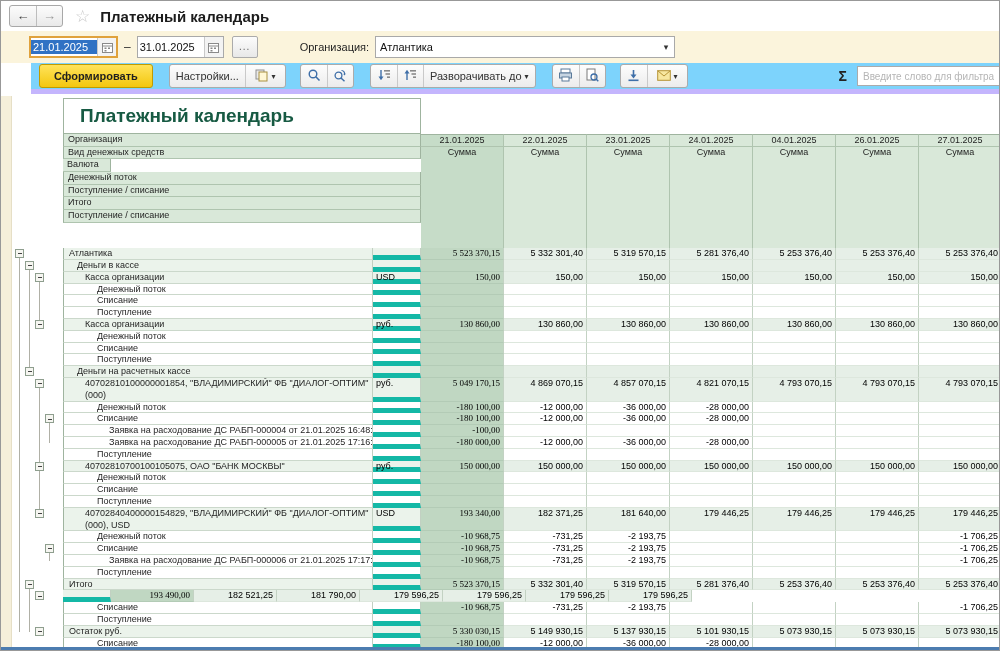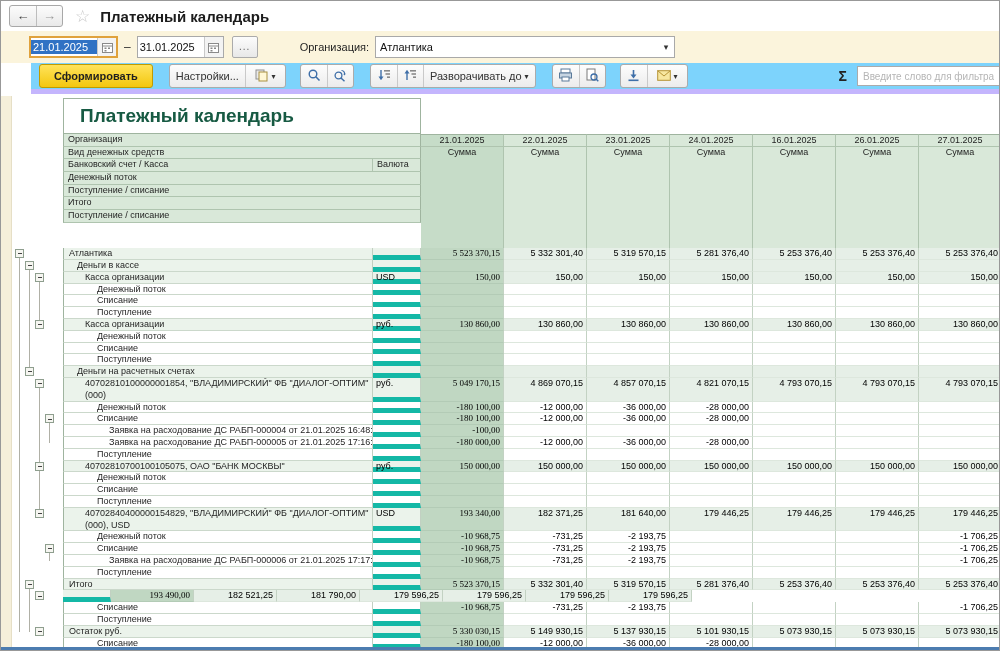--- a/index.html
+++ b/index.html
@@ -246,21 +246,20 @@
       <div class="hdr">
         <div class="gut52"></div>
         <div class="hdr-left">
             <div class="hrow">
               <div class="hlab w358">Организация</div>
             </div>
             <div class="hrow">
               <div class="hlab w358">Вид денежных средств</div>
             </div>
             <div class="hrow">
-              <div class="hlab w310">Банковский счет / Касса</div>
               <div class="hlab hcur">Валюта</div>
             </div>
             <div class="hrow">
               <div class="hlab w358">Денежный поток</div>
             </div>
             <div class="hrow">
               <div class="hlab w358">Поступление / списание</div>
             </div>
             <div class="hrow">
               <div class="hlab w358">Итого</div>
@@ -268,21 +267,21 @@
             <div class="hrow">
               <div class="hlab w358">Поступление / списание</div>
             </div>
           </div>
         <div class="hdr-right">
             <div class="drow">
               <div class="hdate hc0">21.01.2025</div>
               <div class="hdate">22.01.2025</div>
               <div class="hdate">23.01.2025</div>
               <div class="hdate">24.01.2025</div>
-              <div class="hdate">16.01.2025</div>
+              <div class="hdate">04.01.2025</div>
               <div class="hdate">26.01.2025</div>
               <div class="hdate">27.01.2025</div>
             </div>
             <div class="drow">
               <div class="hsum hc0">Сумма</div>
               <div class="hsum">Сумма</div>
               <div class="hsum">Сумма</div>
               <div class="hsum">Сумма</div>
               <div class="hsum">Сумма</div>
               <div class="hsum">Сумма</div>
@@ -435,21 +434,21 @@
             <div class="val"></div>
             <div class="val"></div>
             <div class="val"></div>
           </div>
           <div class="trow grow">
             <div class="gut">
               <div class="marker" style="left: 14px;">
                 <i></i>
               </div>
             </div>
-            <div class="lab" style="padding-left: 13px;">Деньги на расчетных счетах</div>
+            <div class="lab" style="padding-left: 13px;">Деньги на расчетных кассе</div>
             <div class="cur"></div>
             <div class="val c0"></div>
             <div class="val"></div>
             <div class="val"></div>
             <div class="val"></div>
             <div class="val"></div>
             <div class="val"></div>
             <div class="val"></div>
           </div>
           <div class="trow grow tall">

